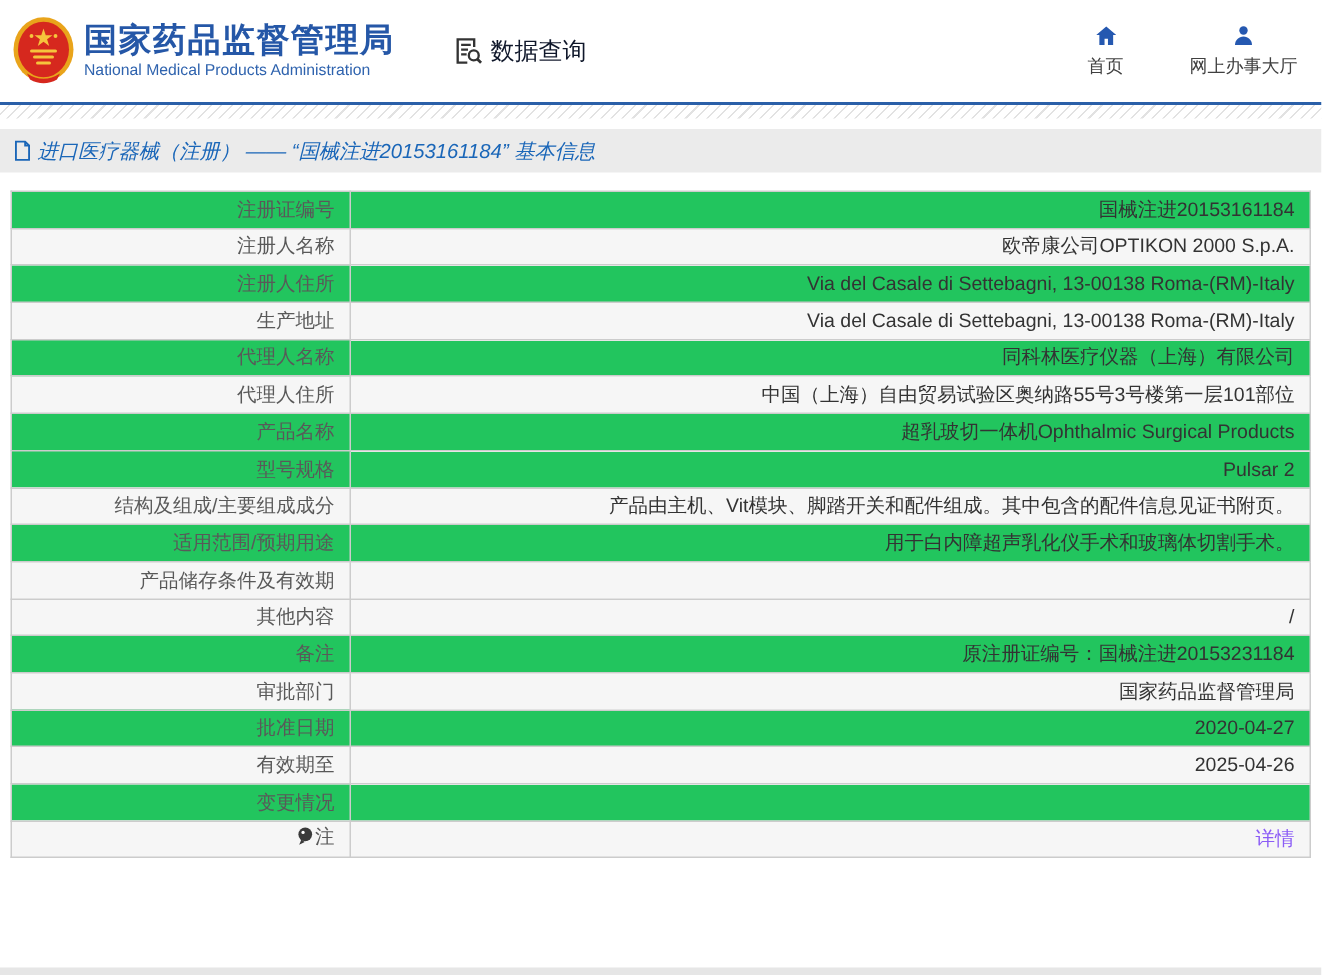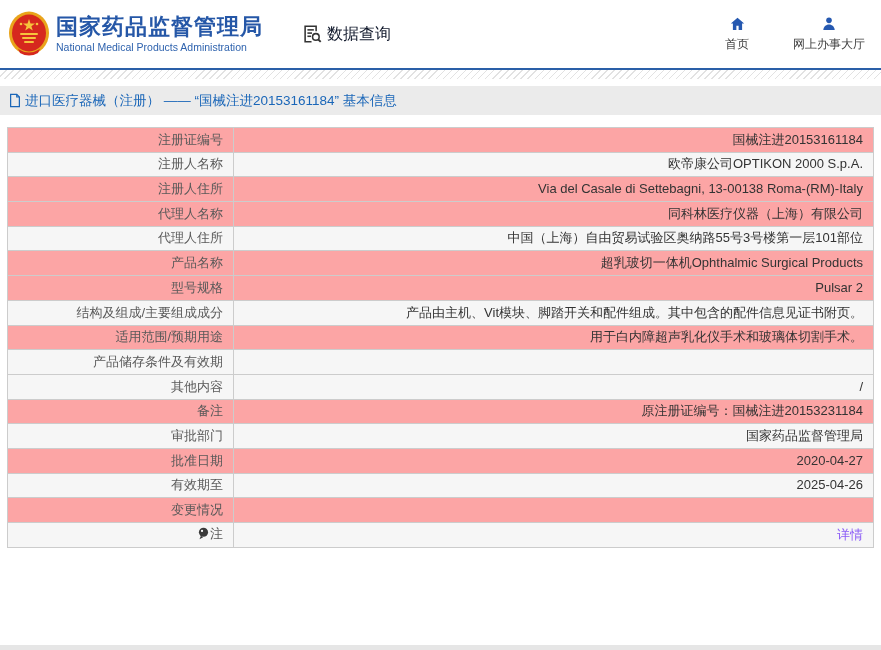--- a/index.html
+++ b/index.html
@@ -73,20 +73,21 @@
   
   .breadcrumb {
     margin-top: 7px;
     height: 29px;
     background: #ebebeb;
     display: flex;
     align-items: center;
     padding-left: 8px;
     color: #1a66b8;
     font-size: 13.5px;
+    font-style: italic;
   }
   .breadcrumb .bc-icon { display: inline-flex; margin-right: 3px; }
 
   
   .table-wrap { padding: 12px 7px 0 7px; }
   table.info-table {
     width: 867px;
     border-collapse: collapse;
     table-layout: fixed;
     font-size: 13px;
@@ -105,21 +106,21 @@
     white-space: nowrap;
   }
   td.value-cell {
     text-align: right;
     color: #333333;
     overflow: hidden;
     white-space: nowrap;
     text-overflow: ellipsis;
   }
   tr.row-even td { background: #f6f6f6; }
-  tr.row-odd  td { background: #fca5a5; }
+  tr.row-odd  td { background: #22c55e; }
   td.value-cell a {
     color: #8b5cf6;
     text-decoration: none;
   }
   .pin-icon { display: inline-block; vertical-align: -2px; margin-right: 1px; }
 
   
   .footer-strip {
     position: absolute;
     left: 0; bottom: 0;
@@ -204,20 +205,24 @@
     <td class="value-cell">国械注进20153161184</td>
   </tr>
         <tr class="row-even">
     <td class="label-cell">注册人名称</td>
     <td class="value-cell">欧帝康公司OPTIKON 2000 S.p.A.</td>
   </tr>
         <tr class="row-odd">
     <td class="label-cell">注册人住所</td>
     <td class="value-cell">Via del Casale di Settebagni, 13-00138 Roma-(RM)-Italy</td>
   </tr>
+        <tr class="row-even">
+    <td class="label-cell">生产地址</td>
+    <td class="value-cell">Via del Casale di Settebagni, 13-00138 Roma-(RM)-Italy</td>
+  </tr>
         <tr class="row-odd">
     <td class="label-cell">代理人名称</td>
     <td class="value-cell">同科林医疗仪器（上海）有限公司</td>
   </tr>
         <tr class="row-even">
     <td class="label-cell">代理人住所</td>
     <td class="value-cell">中国（上海）自由贸易试验区奥纳路55号3号楼第一层101部位</td>
   </tr>
         <tr class="row-odd">
     <td class="label-cell">产品名称</td>

